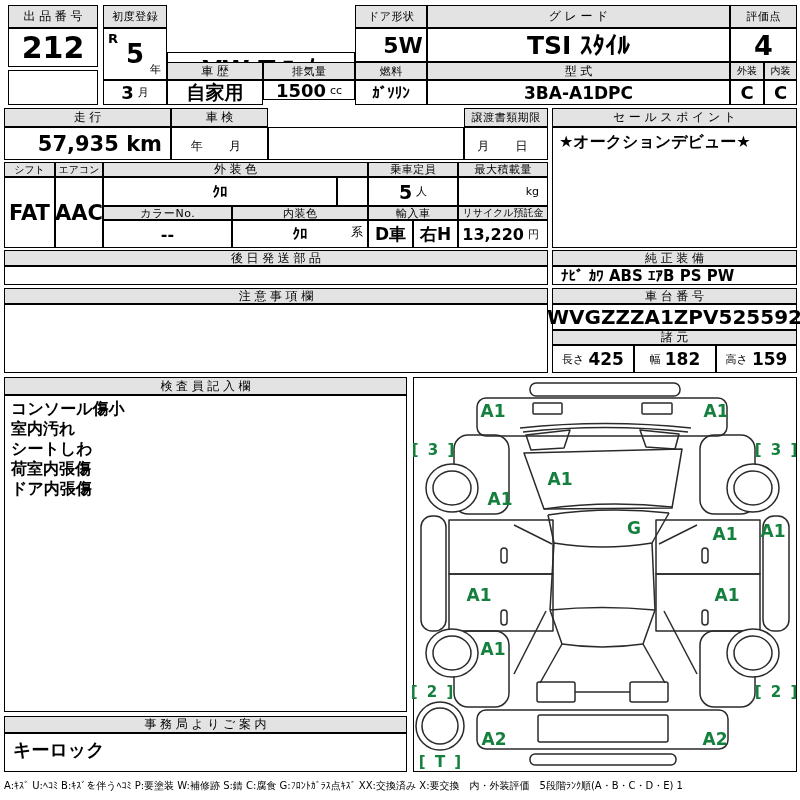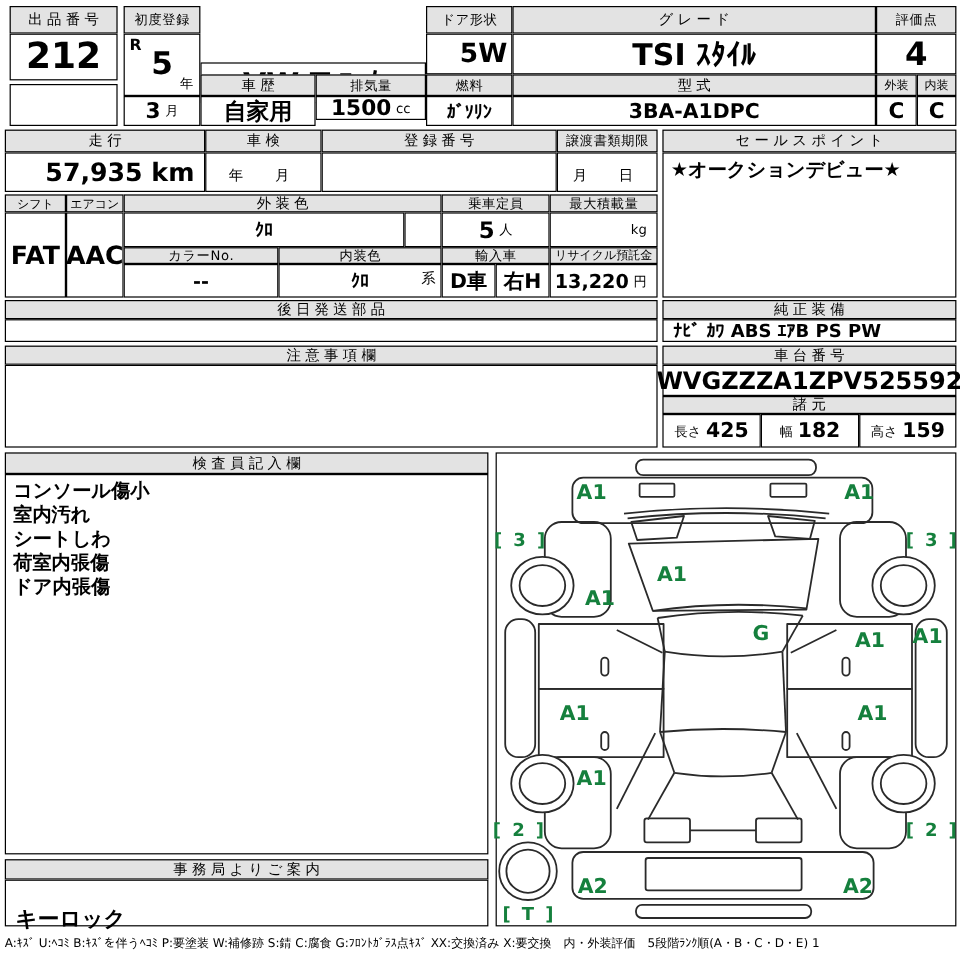--- a/index.html
+++ b/index.html
@@ -78,21 +78,20 @@
   <div class="b hdr xtight" style="left:764px;top:62px;width:33px;height:18px;">内装</div>
   <div class="b val" style="left:730px;top:80px;width:34px;height:25px;font-size:18px;">C</div>
   <div class="b val" style="left:764px;top:80px;width:33px;height:25px;font-size:18px;">C</div>
 
   <div class="b hdr" style="left:4px;top:108px;width:167px;height:19px;">走行</div>
   <div class="b val right" style="left:4px;top:127px;width:167px;height:33px;font-size:21px;">57,935 km</div>
 
   <div class="b hdr" style="left:171px;top:108px;width:97px;height:19px;">車検</div>
   <div class="b ph" style="left:171px;top:127px;width:97px;height:33px;">年　月</div>
 
-  <div class="b hdr" style="left:268px;top:108px;width:196px;height:19px;">登録番号</div>
   <div class="b" style="left:268px;top:127px;width:196px;height:33px;"></div>
 
   <div class="b hdr tight" style="left:464px;top:108px;width:84px;height:19px;">譲渡書類期限</div>
   <div class="b ph" style="left:464px;top:127px;width:84px;height:33px;">月　日</div>
 
   <div class="b hdr" style="left:552px;top:108px;width:245px;height:19px;">セールスポイント</div>
   <div class="b val topleft" style="left:552px;top:127px;width:245px;height:121px;font-size:16px;">★オークションデビュー★</div>
 
   <div class="b hdr xtight" style="left:4px;top:162px;width:51px;height:15px;">シフト</div>
   <div class="b hdr xtight" style="left:55px;top:162px;width:48px;height:15px;">エアコン</div>
@@ -162,21 +161,21 @@
   <div class="b hdr" style="left:4px;top:377px;width:403px;height:18px;">検査員記入欄</div>
   <div class="b notes" style="left:4px;top:395px;width:403px;height:317px;">
       <div class="note-line">コンソール傷小</div>
       <div class="note-line">室内汚れ</div>
       <div class="note-line">シートしわ</div>
       <div class="note-line">荷室内張傷</div>
       <div class="note-line">ドア内張傷</div>
     </div>
 
   <div class="b hdr" style="left:4px;top:716px;width:403px;height:17px;">事務局よりご案内</div>
-  <div class="b val left" style="left:4px;top:733px;width:403px;height:39px;font-size:18px;align-items:flex-start;padding-top:20px;">キーロック</div>
+  <div class="b val left" style="left:4px;top:733px;width:403px;height:39px;font-size:18px;align-items:flex-start;padding-top:4px;">キーロック</div>
 
   <div class="b" style="left:413px;top:377px;width:384px;height:395px;">
     <svg width="381" height="392" viewBox="0 0 381 392">
       <g fill="none" stroke="#2a2a2a" stroke-width="1.5" stroke-linejoin="round">
 
         <g>
             <rect x="116" y="5" width="150" height="13" rx="6"></rect>
           </g>
 
         <g>

